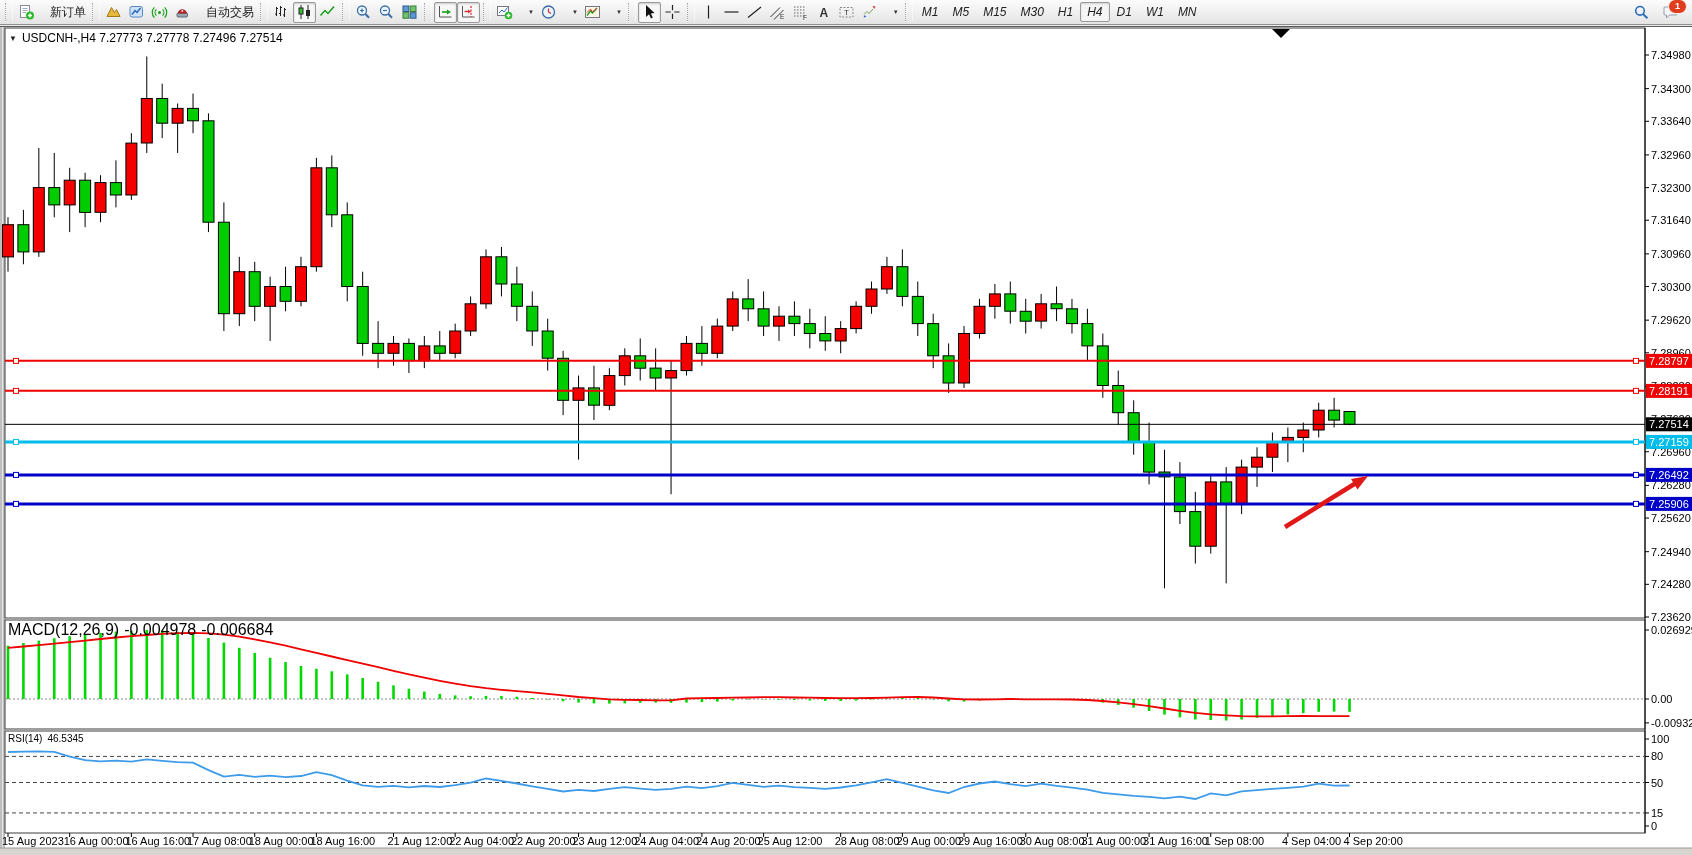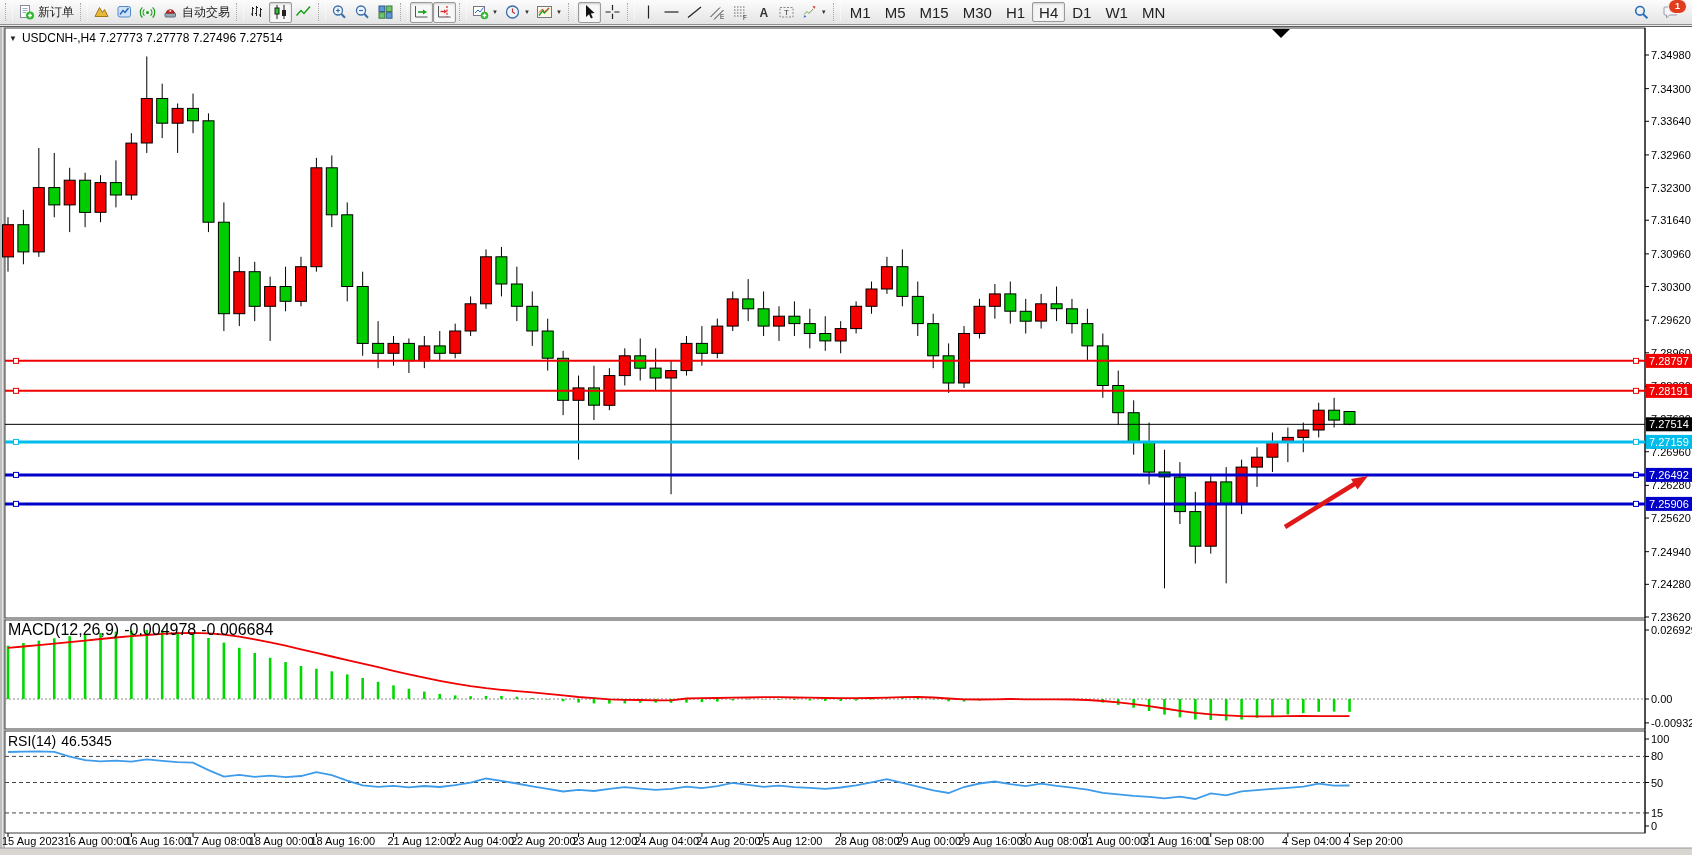--- a/index.html
+++ b/index.html
@@ -1,37 +1,37 @@
 <!DOCTYPE html>
 <html><head>
 <meta charset="utf-8">
 <style>
   html,body{margin:0;padding:0;}
   body{width:1692px;height:855px;background:#ececec;font-family:"Liberation Sans",sans-serif;overflow:hidden;position:relative;}
   
   #toolbar{position:absolute;left:0;top:0;width:1692px;height:25px;background:linear-gradient(#fcfcfc,#e4e4e4);border-bottom:1px solid #8f8f8f;display:flex;align-items:center;padding:0 2px;box-sizing:border-box;z-index:10;}
   .tb-grip{width:6px;height:18px;border-left:1px dotted #a8a8a8;border-right:1px dotted #fff;margin:0 2px 0 3px;}
-  .tb-btn{height:21px;min-width:23px;display:flex;align-items:center;justify-content:center;gap:3px;padding:0 2px;border:1px solid transparent;border-radius:2px;font-size:12px;color:#1a1a1a;cursor:default;box-sizing:border-box;}
+  .tb-btn{height:21px;min-width:23px;display:flex;align-items:center;justify-content:center;gap:15px;padding:0 2px;border:1px solid transparent;border-radius:2px;font-size:12px;color:#1a1a1a;cursor:default;box-sizing:border-box;}
   .tb-btn.pressed{background:#f7f7f7;border:1px solid #9a9a9a;box-shadow:inset 0 1px 2px rgba(0,0,0,.18);}
   .tb-btn .ic{width:17px;height:16px;display:inline-block;}
   .tb-btn .ic svg{width:17px;height:16px;display:block;}
   .caret{font-size:6px;color:#333;line-height:1;}
-  .tf-btn{height:20px;padding:0 6px;display:flex;align-items:center;font-size:15px;color:#222;border:1px solid transparent;border-radius:2px;box-sizing:border-box;}
+  .tf-btn{height:20px;padding:0 6px;display:flex;align-items:center;font-size:12px;color:#222;border:1px solid transparent;border-radius:2px;box-sizing:border-box;font-style:italic;}
   .tf-btn.active{background:#f5f5f5;border:1px solid #999;box-shadow:inset 0 1px 2px rgba(0,0,0,.15);}
   #tb-right{margin-left:auto;display:flex;align-items:center;gap:6px;padding-right:8px;}
   #chat-btn{position:relative;}
   #chat-badge{position:absolute;top:-4px;right:-6px;min-width:13px;height:13px;border-radius:8px;background:#e03c1e;color:#fff;font-size:9px;font-weight:bold;display:flex;align-items:center;justify-content:center;padding:0 2px;border:1px solid #fff;}
   
   #chartwrap{position:absolute;left:0;top:0;width:1692px;height:855px;}
   #chart-svg{position:absolute;left:0;top:0;}
   .overlay{position:absolute;z-index:6;color:#000;white-space:nowrap;}
   #chart-title{left:9px;top:31px;font-size:12px;}
   #chart-title .tri{font-size:8px;color:#222;margin-right:5px;vertical-align:1px;}
   #macd-label{left:8px;top:621px;font-size:16px;}
-  #rsi-label{left:8px;top:733px;font-size:14px;}
+  #rsi-label{left:8px;top:733px;font-size:10px;}
   .lblgap{margin-left:5px;}
 </style>
 </head>
 <body>
 
 <div id="chartwrap">
   <svg id="chart-svg" width="1692" height="855">
       <rect x="0" y="26" width="1692" height="829" fill="#ffffff"></rect>
       <line x1="0" y1="26.5" x2="1692" y2="26.5" stroke="#5a5a5a"></line>
       <rect x="0" y="27" width="5" height="821" fill="#e4e4e4"></rect>

